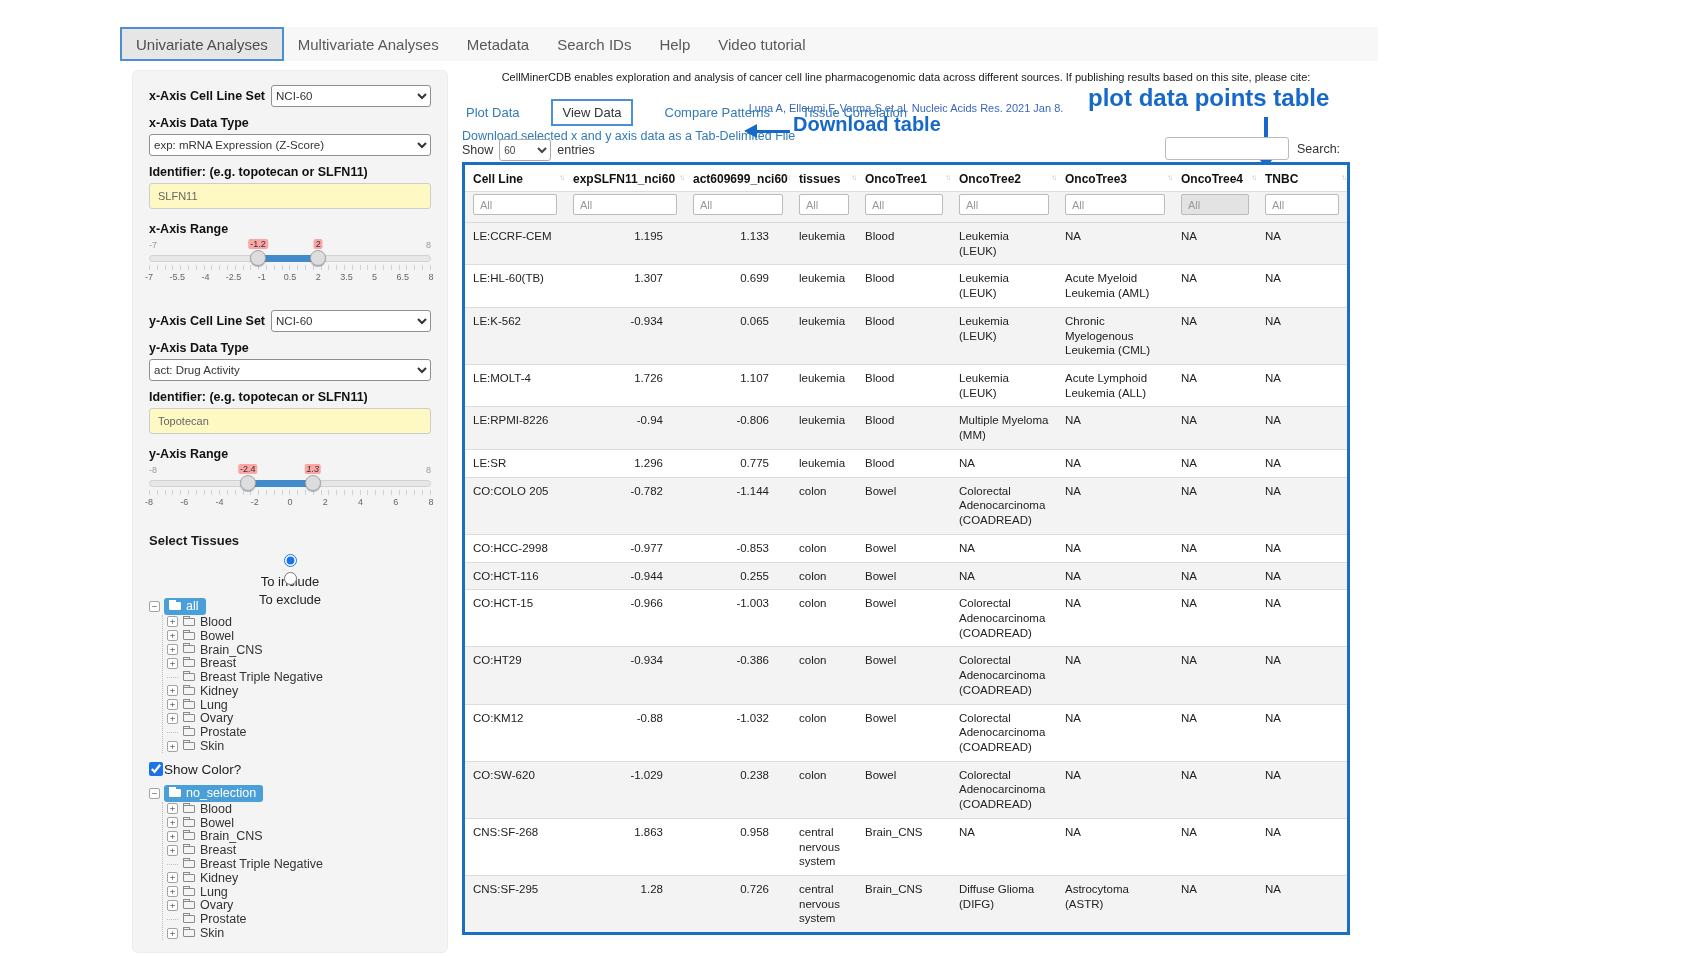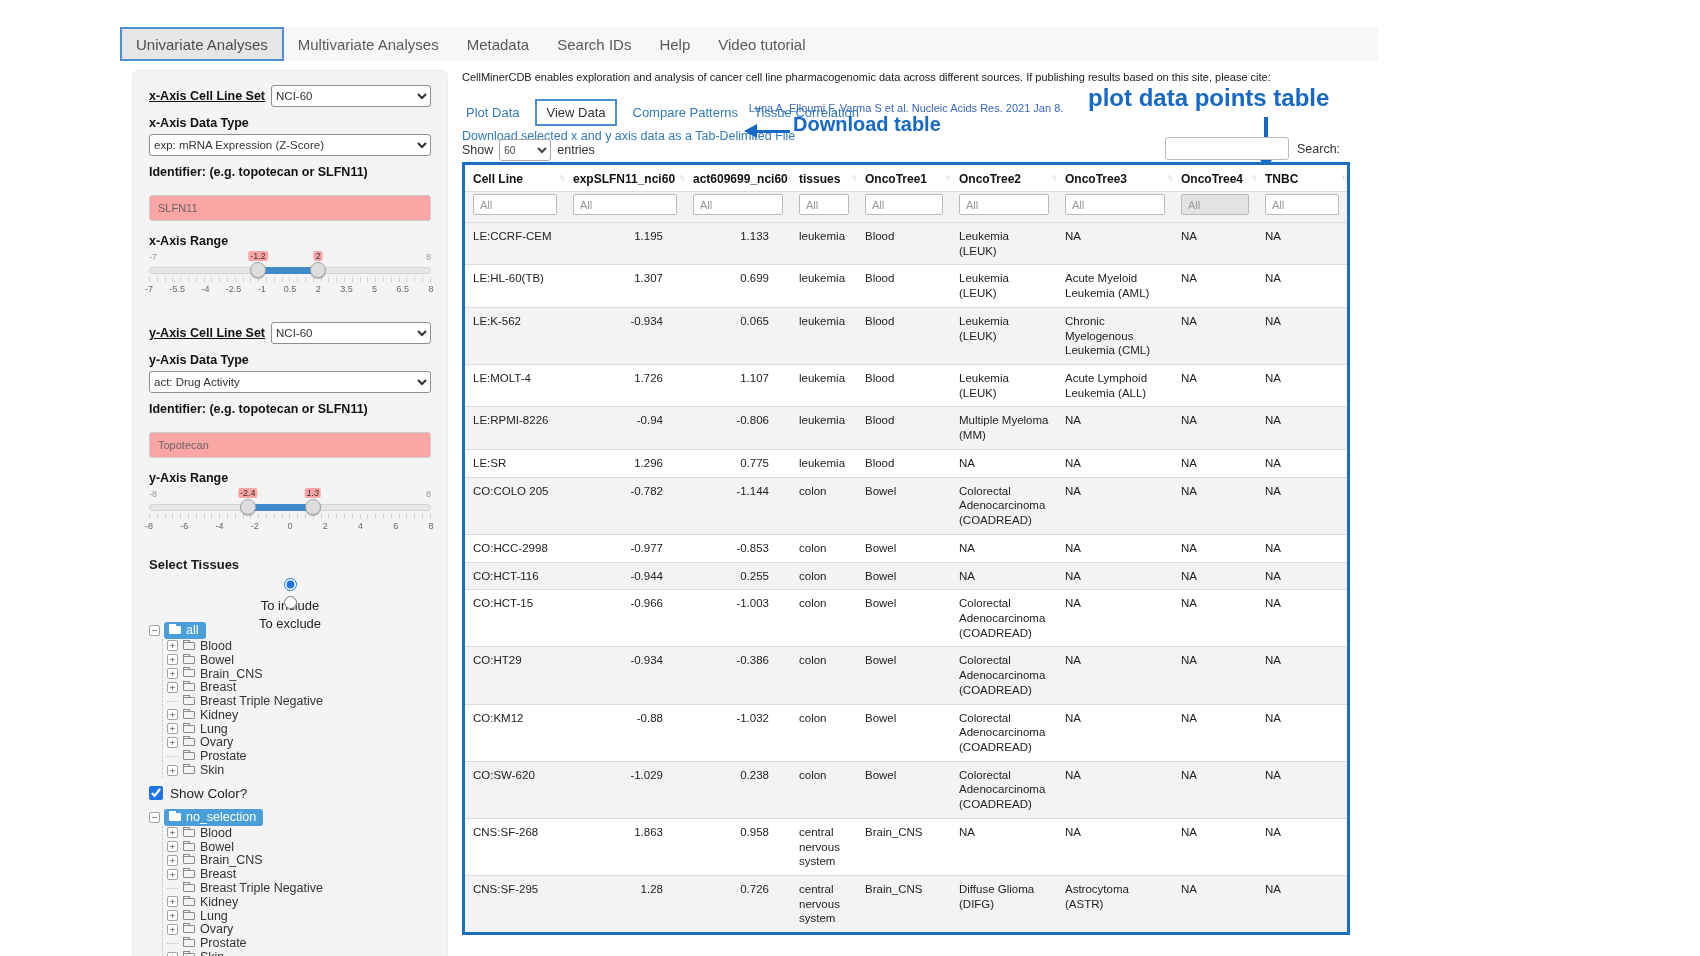--- a/index.html
+++ b/index.html
@@ -8,25 +8,25 @@
 
   
   .topnav { position:absolute; left:120px; top:27px; width:1258px; height:34px; background:#f7f7f7; display:flex; align-items:stretch; }
   .nav-tab { display:flex; align-items:center; padding:0 14px; font-size:15px; color:#595959; cursor:pointer; white-space:nowrap; }
   .nav-tab.active { background:#e6e6e6; border:2px solid #4a90d2; color:#4d4d4d; }
 
   
   .sidebar { position:absolute; left:132px; top:70px; width:316px; min-height:798px; background:#f4f4f4; border:1px solid #ececec; border-radius:6px; padding:14px 16px 12px; font-size:12.5px; color:#1a1a1a; }
   .lbl { font-weight:bold; font-size:12.5px; margin:9px 0 4px; color:#111; }
   .inline-row { display:flex; align-items:center; gap:6px; }
-  .inline-row .lbl { margin:0; white-space:nowrap;text-decoration:underline; }
+  .inline-row .lbl { margin:0; white-space:nowrap; }
   select.ctl { height:22px; font-size:11.5px; color:#333; background:#fff; border:1px solid #8f8f8f; border-radius:3px; font-family:"Liberation Sans",sans-serif; }
   select.grow { flex:1 1 auto; }
   select.full { width:100%; }
-  input.ident { width:100%; height:26px; border:1px solid #ccc; border-radius:3px; background:#fca5a5; font-size:11px; color:#666; padding:0 8px; font-family:"Liberation Sans",sans-serif;margin-top:12px; }
+  input.ident { width:100%; height:26px; border:1px solid #ccc; border-radius:3px; background:#fef9c3; font-size:11px; color:#666; padding:0 8px; font-family:"Liberation Sans",sans-serif; }
 
   .slider { position:relative; height:44px; margin-top:4px; }
   .slider .minlab,.slider .maxlab { position:absolute; top:0; font-size:9px; color:#999; }
   .slider .maxlab { right:0; }
   .slider .vlab { position:absolute; top:-1px; transform:translateX(-50%); font-size:9px; color:#333; background:#fca5a5; padding:0 2px; border-radius:2px; }
   .slider .track { position:absolute; left:0; right:0; top:15px; height:7px; background:#e7e7e7; border:1px solid #d2d2d2; border-radius:4px; }
   .slider .fill { position:absolute; top:15px; height:7px; background:#428bca; }
   .slider .handle { position:absolute; top:10px; width:16px; height:16px; background:#ddd; border:1px solid #a7a7a7; border-radius:50%; transform:translateX(-50%); box-shadow:0 1px 1px rgba(0,0,0,.25); }
   .slider .minor { position:absolute; left:0; right:0; top:25px; height:5px; background:repeating-linear-gradient(to right,#c9d4e0 0,#c9d4e0 1px,transparent 1px,transparent 7.8px); }
   .slider .tlab { position:absolute; top:32px; transform:translateX(-50%); font-size:9px; color:#666; }
@@ -40,27 +40,27 @@
   .tree-root-row { display:flex; align-items:center; gap:4px; height:17px; }
   .exp { display:inline-block; flex:0 0 auto; width:11px; height:11px; border:1px solid #a3a3a3; background:#fff; color:#666; font-size:9px; line-height:8px; text-align:center; border-radius:2px; font-family:"DejaVu Sans Mono",monospace; }
   .node-sel { display:inline-flex; align-items:center; gap:5px; background:#4b9fd8; color:#fff; padding:1px 7px 2px 5px; border-radius:3px; font-size:12.5px; }
   .folder { display:inline-block; width:12px; height:8px; border:1px solid #8a8a8a; border-radius:1px; position:relative; flex:0 0 auto; }
   .folder::before { content:""; position:absolute; top:-3px; left:-1px; width:5px; height:2px; border:1px solid #8a8a8a; border-bottom:0; }
   .node-sel .folder { background:#fff; border-color:#fff; }
   .node-sel .folder::before { border-color:#fff; background:#fff; }
   .tree-kids { margin-left:13px; border-left:1px dotted #bdbdbd; padding-left:4px; }
   .tree-item { display:flex; align-items:center; gap:5px; height:13.8px; }
   .leafline { display:inline-block; width:11px; height:0; border-top:1px dotted #bdbdbd; flex:0 0 auto; }
-  .showcolor { display:flex; align-items:center; gap:7px; margin:9px 0 2px; font-size:13.5px; color:#222; }
+  .showcolor { display:flex; align-items:center; gap:1px; margin:9px 0 2px; font-size:13.5px; color:#222; }
   .showcolor input { width:14px; height:14px; accent-color:#1a73e8; }
 
   
-  .citation1 { position:absolute; left:462px; top:71px; width:888px; text-align:left; font-size:11px; color:#1a1a1a; }
+  .citation1 { position:absolute; left:462px; top:71px; width:888px; text-align:center; font-size:11px; color:#1a1a1a; }
   .citation2 { position:absolute; left:462px; top:86px; width:888px; text-align:center; font-size:11px; color:#3a66c4;margin-top:16px; }
-  .viewtabs { position:absolute; left:466px; top:99px; display:flex; align-items:center; gap:16px; font-size:13px; }
+  .viewtabs { position:absolute; left:466px; top:99px; display:flex; align-items:center; gap:32px; font-size:13px; }
   .vtab { color:#337ab7; cursor:pointer; white-space:nowrap; }
   .vtab.active { color:#333; border:2px solid #4a90d2; padding:4px 9px; }
   .download-link { position:absolute; left:462px; top:129px; font-size:12.5px; color:#337ab7; }
   .annot { color:#1668c9; font-weight:bold; }
   .annot-download { position:absolute; left:793px; top:113px; font-size:20px; }
   .ad-line { position:absolute; left:757px; top:130px; width:33px; height:3px; background:#1668c9; }
   .ad-head { position:absolute; left:744px; top:124px; width:0; height:0; border-top:7px solid transparent; border-bottom:7px solid transparent; border-right:13px solid #1668c9; }
   .annot-plot { position:absolute; left:1088px; top:84px; font-size:24px; }
   .ap-line { position:absolute; left:1264px; top:117px; width:4px; height:40px; background:#1668c9; }
   .ap-head { position:absolute; left:1257px; top:156px; width:0; height:0; border-left:9px solid transparent; border-right:9px solid transparent; border-top:12px solid #1668c9; }

